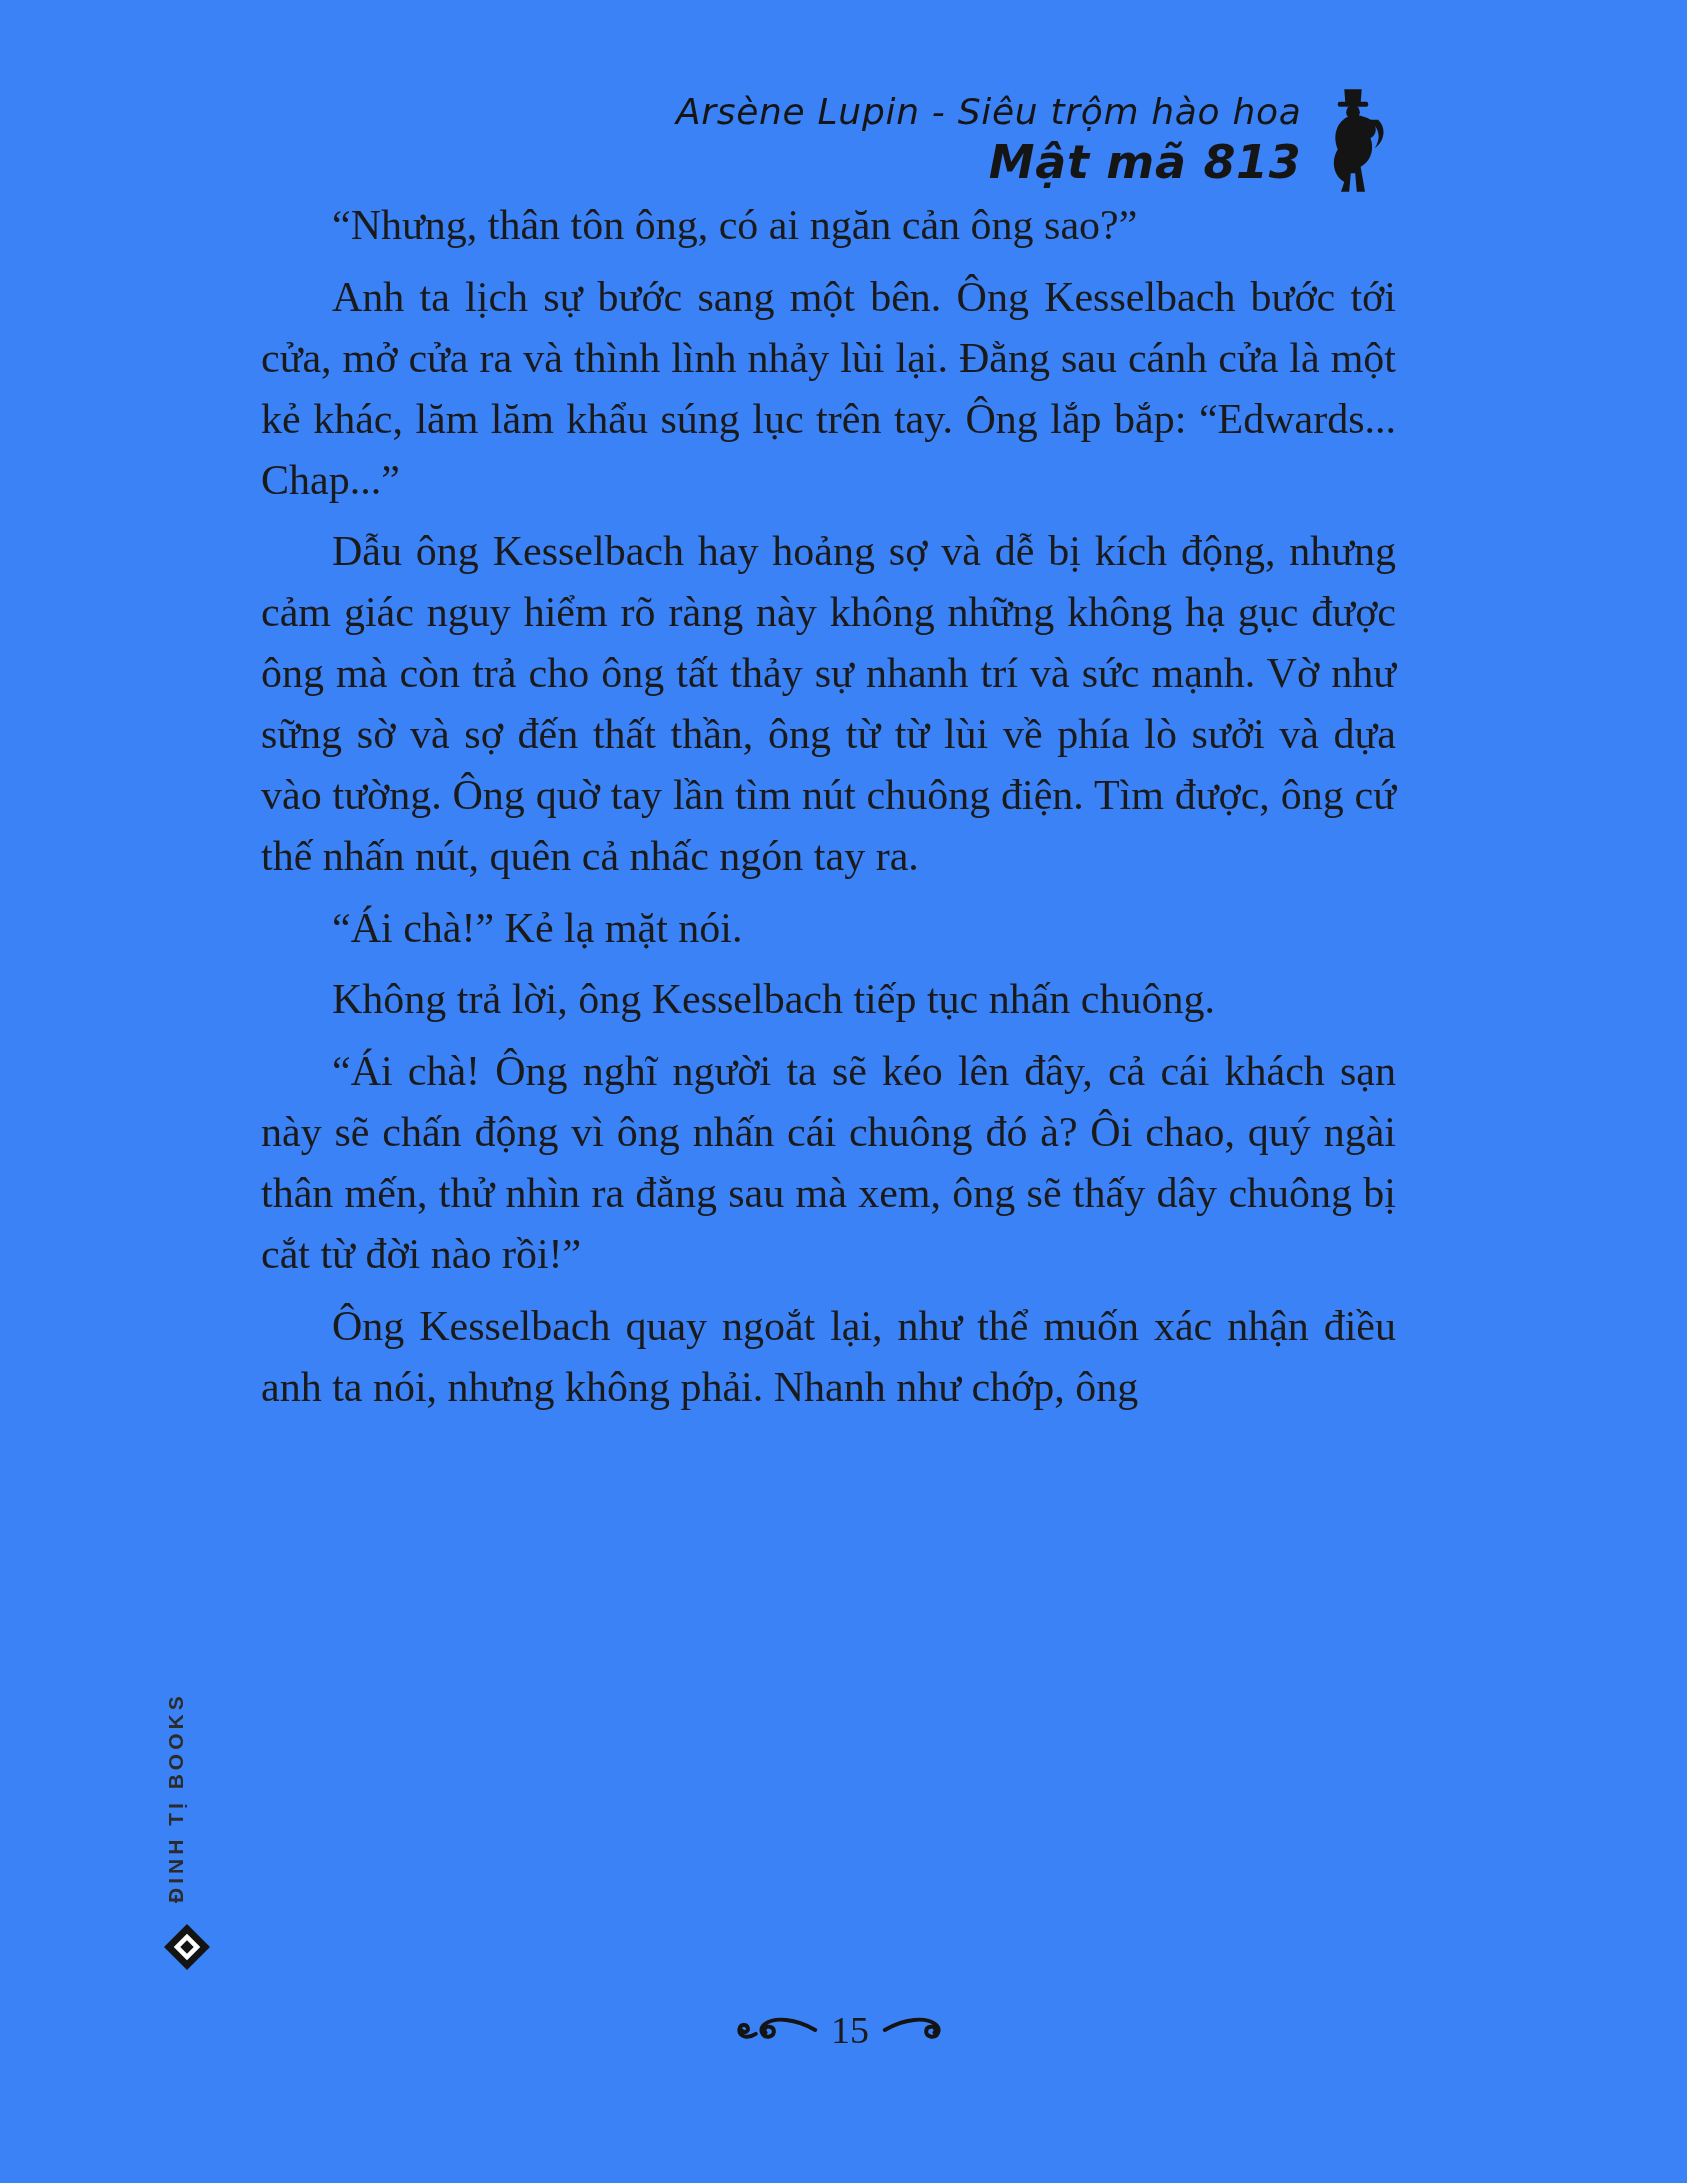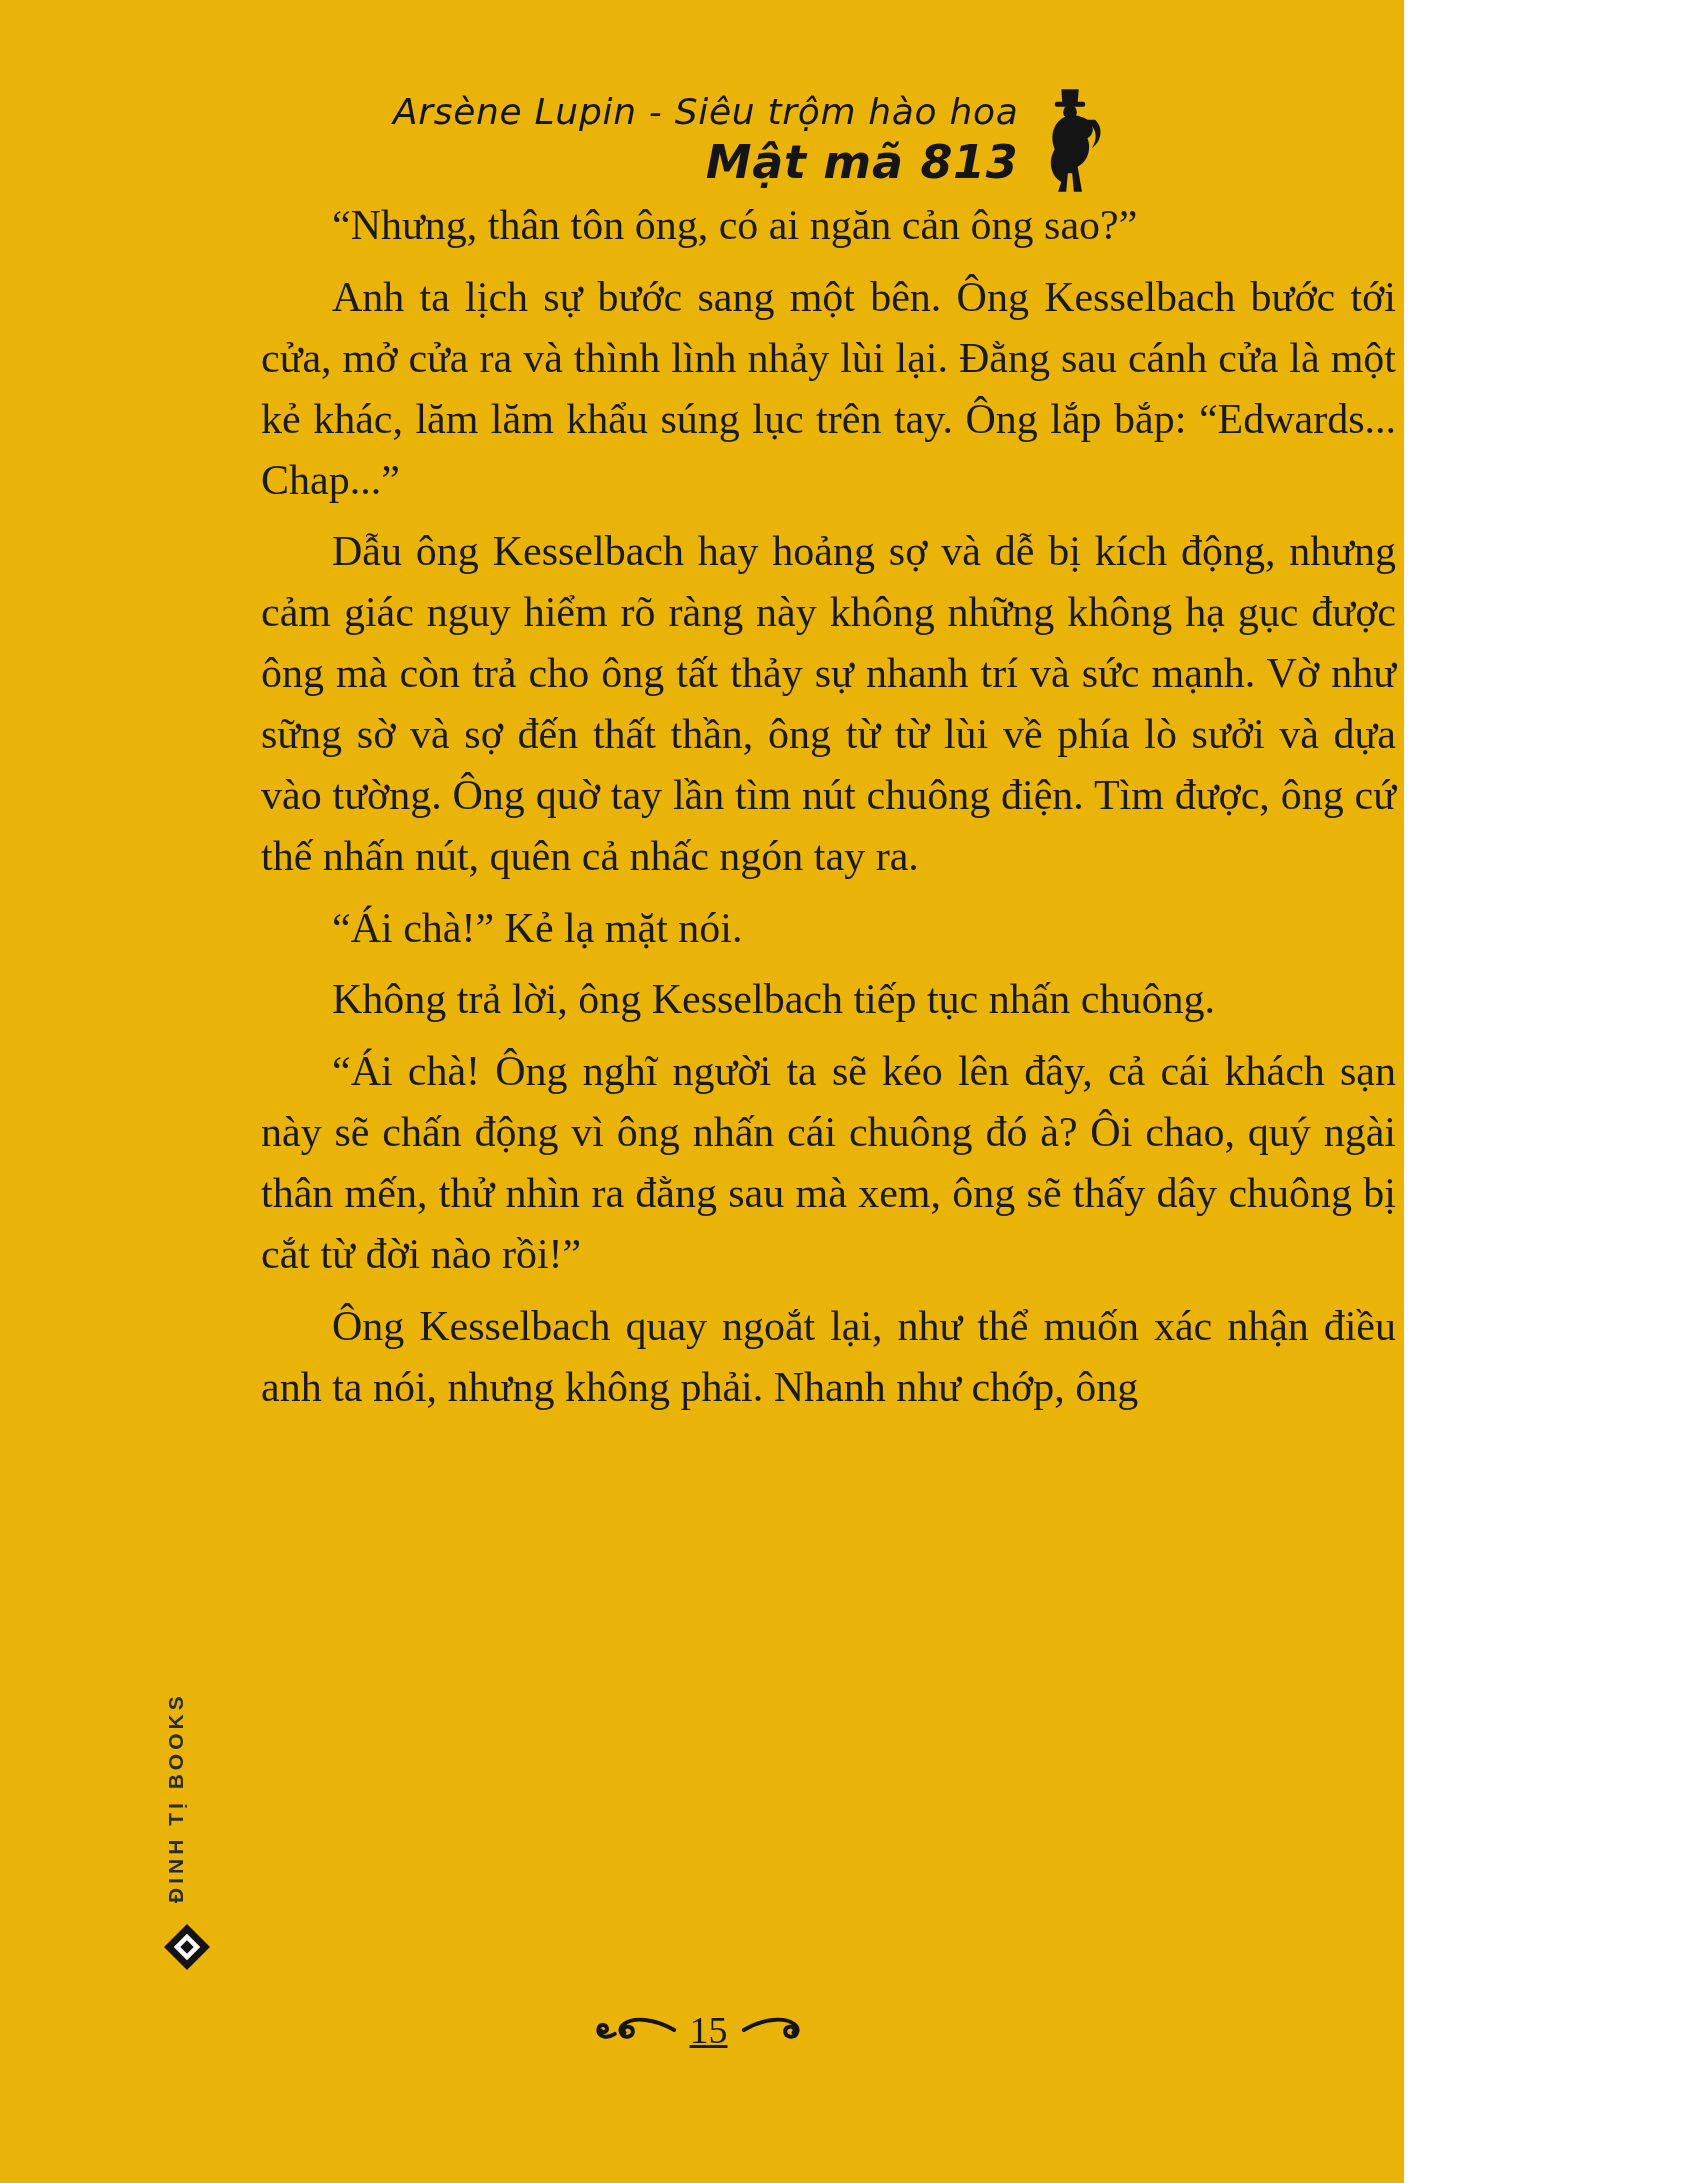--- a/index.html
+++ b/index.html
@@ -2,23 +2,23 @@
 <html style="font-size:10.6px"><head>
 <meta charset="utf-8">
 <style>
   html, body {
     margin: 0;
     padding: 0;
     background: #ffffff;
   }
   .page {
     position: relative;
-    width: 1404px;
+    width: 1687px;
     height: 2183px;
-    background: #eab308;
+    background: #3b82f6;
     color: #1a1a1a;
     font-family: "Liberation Serif", serif;
     overflow: hidden;
   }
 
   
   .header {
     position: absolute;
     top: 86px;
     right: 301px;
@@ -84,21 +84,20 @@
   
   .footer {
     position: absolute;
     left: 0;
     right: 0;
     top: 2008px;
     display: flex;
     align-items: center;
     justify-content: center;
     gap: 12px;
-    text-decoration: underline;
   }
   .page-number {
     font-size: 38px;
     color: #1a1a1a;
     font-family: "Liberation Serif", serif;
   }
   .ornament svg { display: block; }
 </style>
 </head>
 <body>

